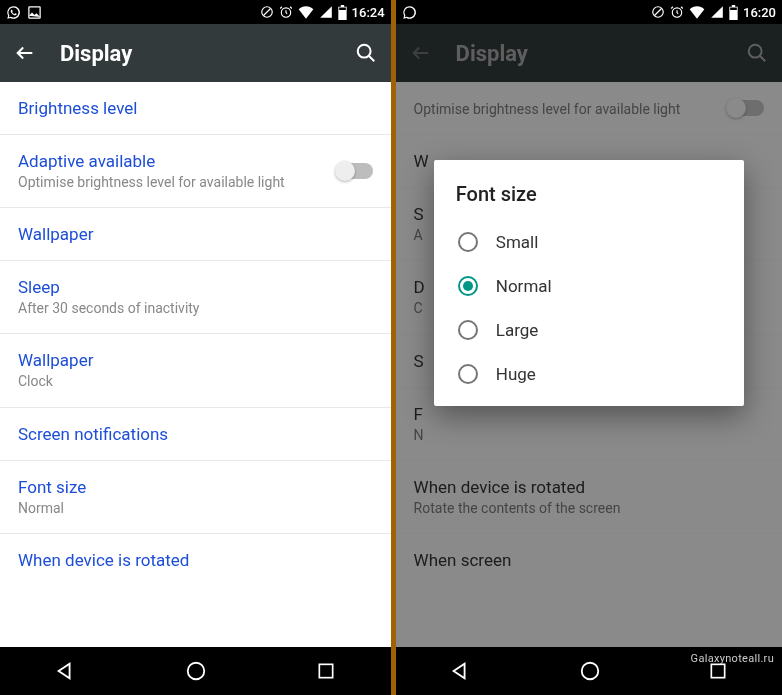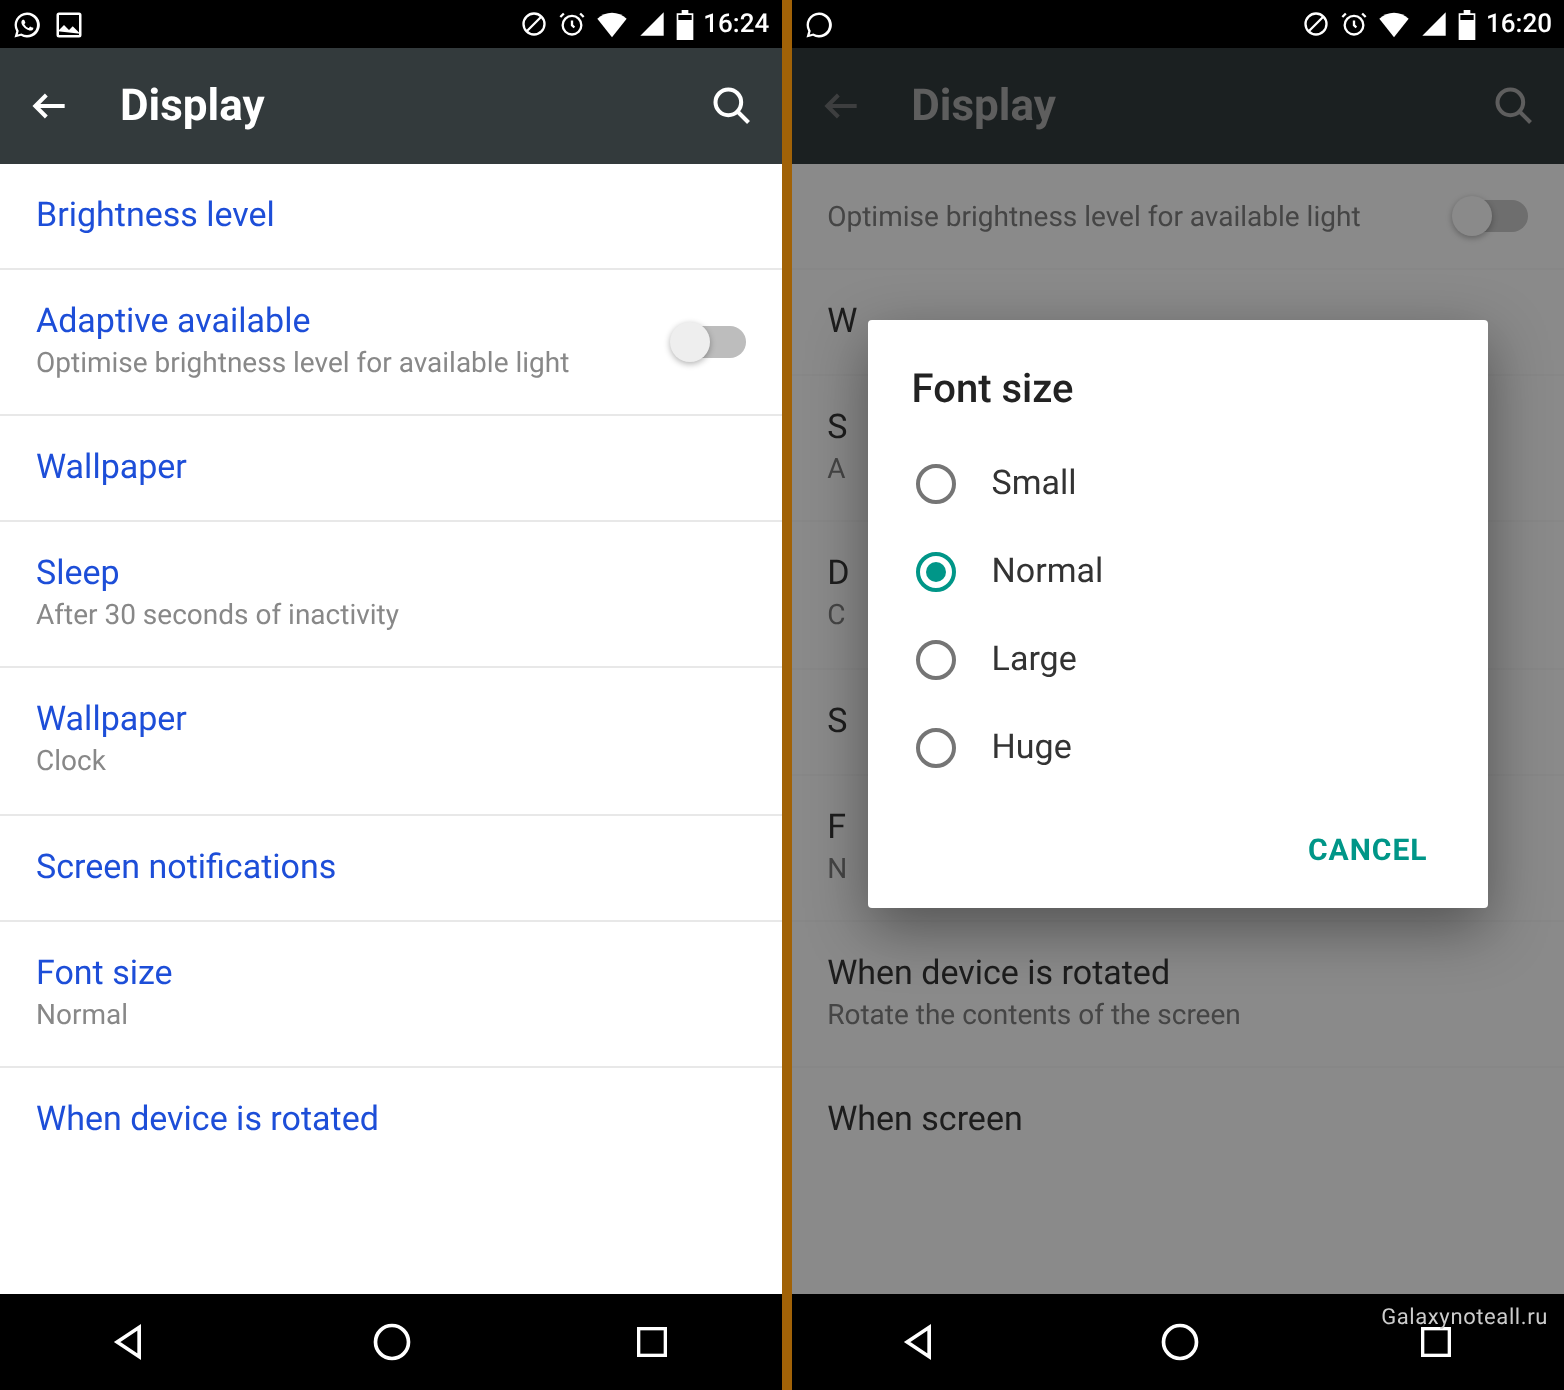--- a/index.html
+++ b/index.html
@@ -429,19 +429,16 @@
       <span>Normal</span>
     </div>
     <div class="radio-option">
       <span class="radio"></span>
       <span>Large</span>
     </div>
     <div class="radio-option">
       <span class="radio"></span>
       <span>Huge</span>
     </div>
-    <div class="dialog-actions">
-      <span class="dialog-cancel">CANCEL</span>
-    </div>
   </div>
 
   <div class="watermark">Galaxynoteall.ru</div>
 </div>
 
 </body></html>

